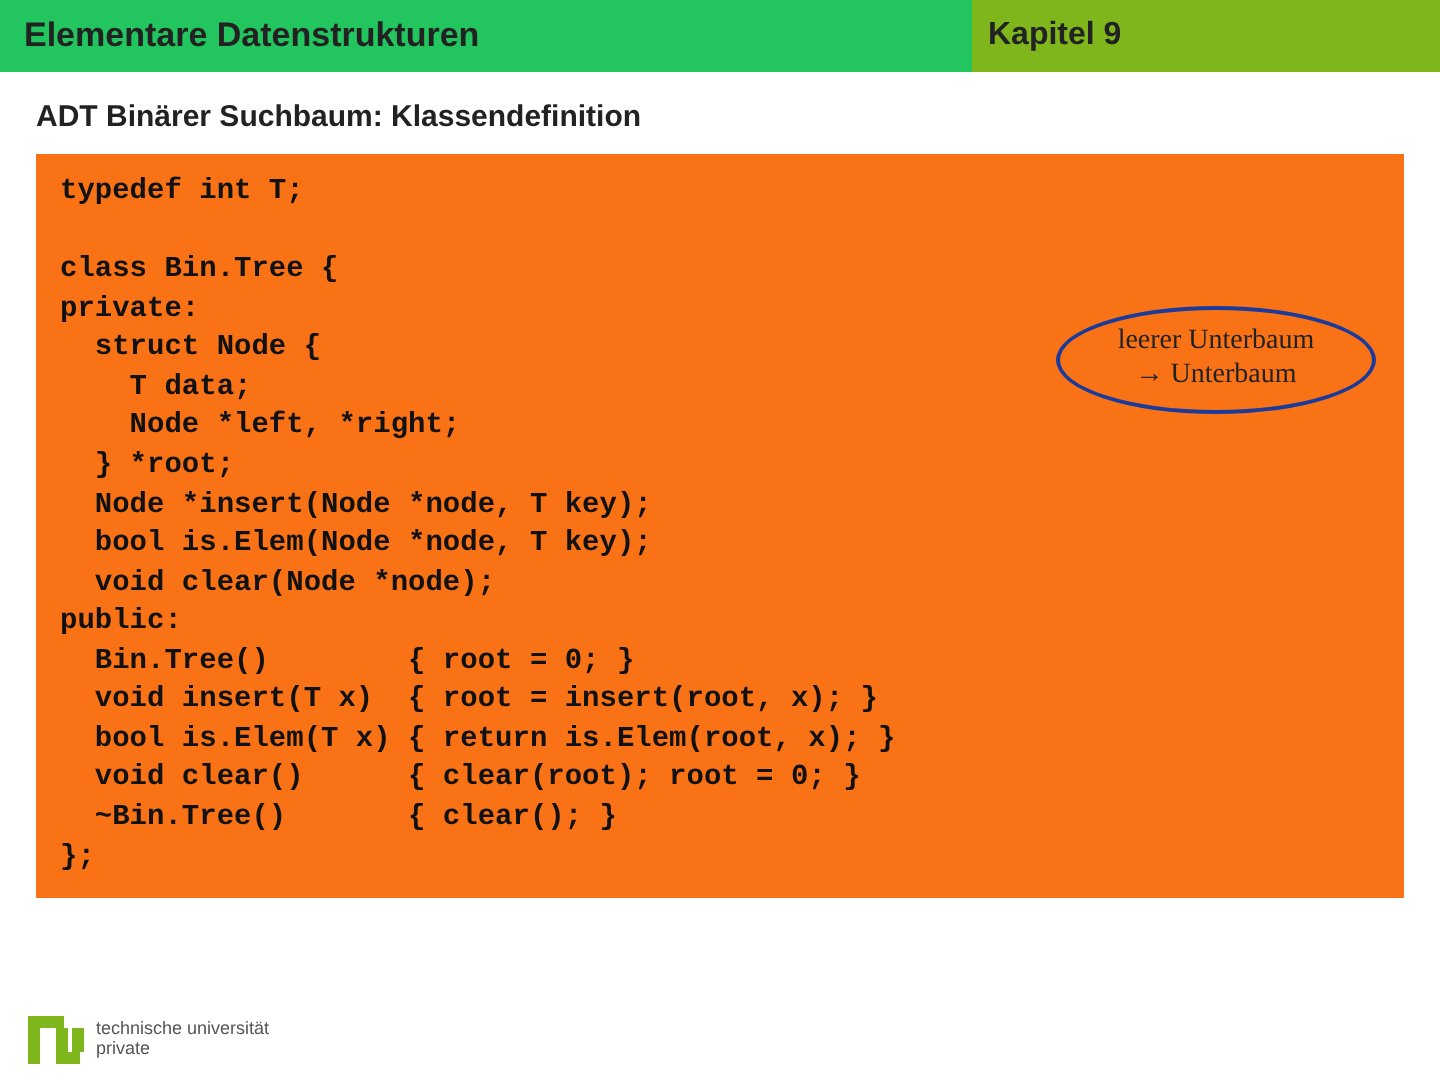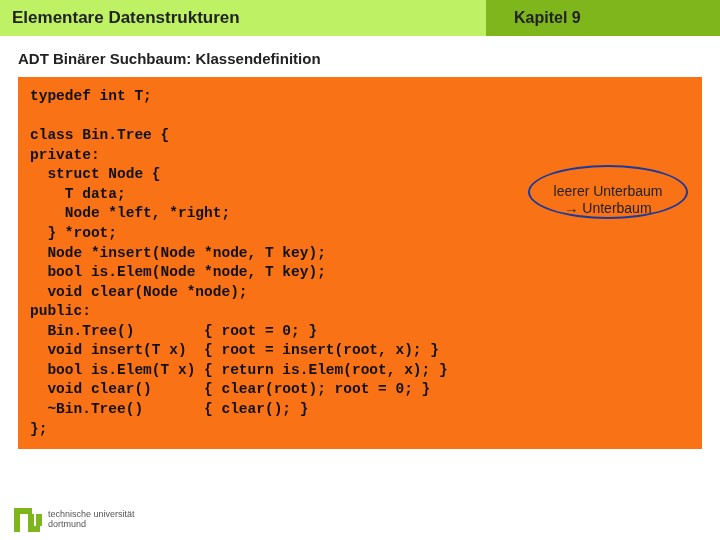--- a/index.html
+++ b/index.html
@@ -12,34 +12,34 @@
     overflow: hidden;
   }
   .header-bar {
     width: 100%;
     height: 36px;
     background: #7eb61c;
     display: flex;
     align-items: center;
   }
   .header-left {
-    background: #bef264;
+    background: #22c55e;
     height: 36px;
     padding: 0 12px;
     display: flex;
     align-items: center;
     width: 486px;
   }
   .header-title {
     font-weight: bold;
     font-size: 17px;
     color: #222;
   }
   .header-right {
-    padding-left: 28px;
+    padding-left: 8px;
     font-weight: bold;
     font-size: 16px;
     color: #222;
   }
   .content {
     padding: 14px 18px 12px 18px;
   }
   .subtitle {
     font-weight: bold;
     font-size: 15px;
@@ -53,30 +53,30 @@
     font-size: 14.5px;
     font-weight: bold;
     line-height: 1.35;
     white-space: pre;
     position: relative;
     color: #111;
   }
   .annotation {
     position: absolute;
     right: 14px;
-    top: 88px;
+    top: 76px;
     width: 160px;
     height: 54px;
     border: 2px solid #1a3a9c;
     border-radius: 50%;
     display: flex;
     flex-direction: column;
     align-items: center;
-    justify-content: flex-end;
-    font-family: Liberation Sans, sans-serif;
+    justify-content: center;
+    font-family: Liberation Serif, serif;
     font-weight: normal;
     font-size: 14px;
     color: #222;
     background: transparent;
   }
   .annotation div { line-height: 1.2; }
   .footer {
     position: absolute;
     bottom: 8px;
     left: 14px;
@@ -154,16 +154,16 @@
   <div class="tu-logo">
     <div class="tu-mark">
       <div class="bar1"></div>
         <div class="bar2"></div>
         <div class="bar3"></div>
         <div class="bar4"></div>
         <div class="bar5"></div>
     </div>
     <div class="tu-text">
       <div>technische universität</div>
-      <div>dortmund</div>
+      <div>private</div>
     </div>
   </div>
 </div>
 
 </body></html>

